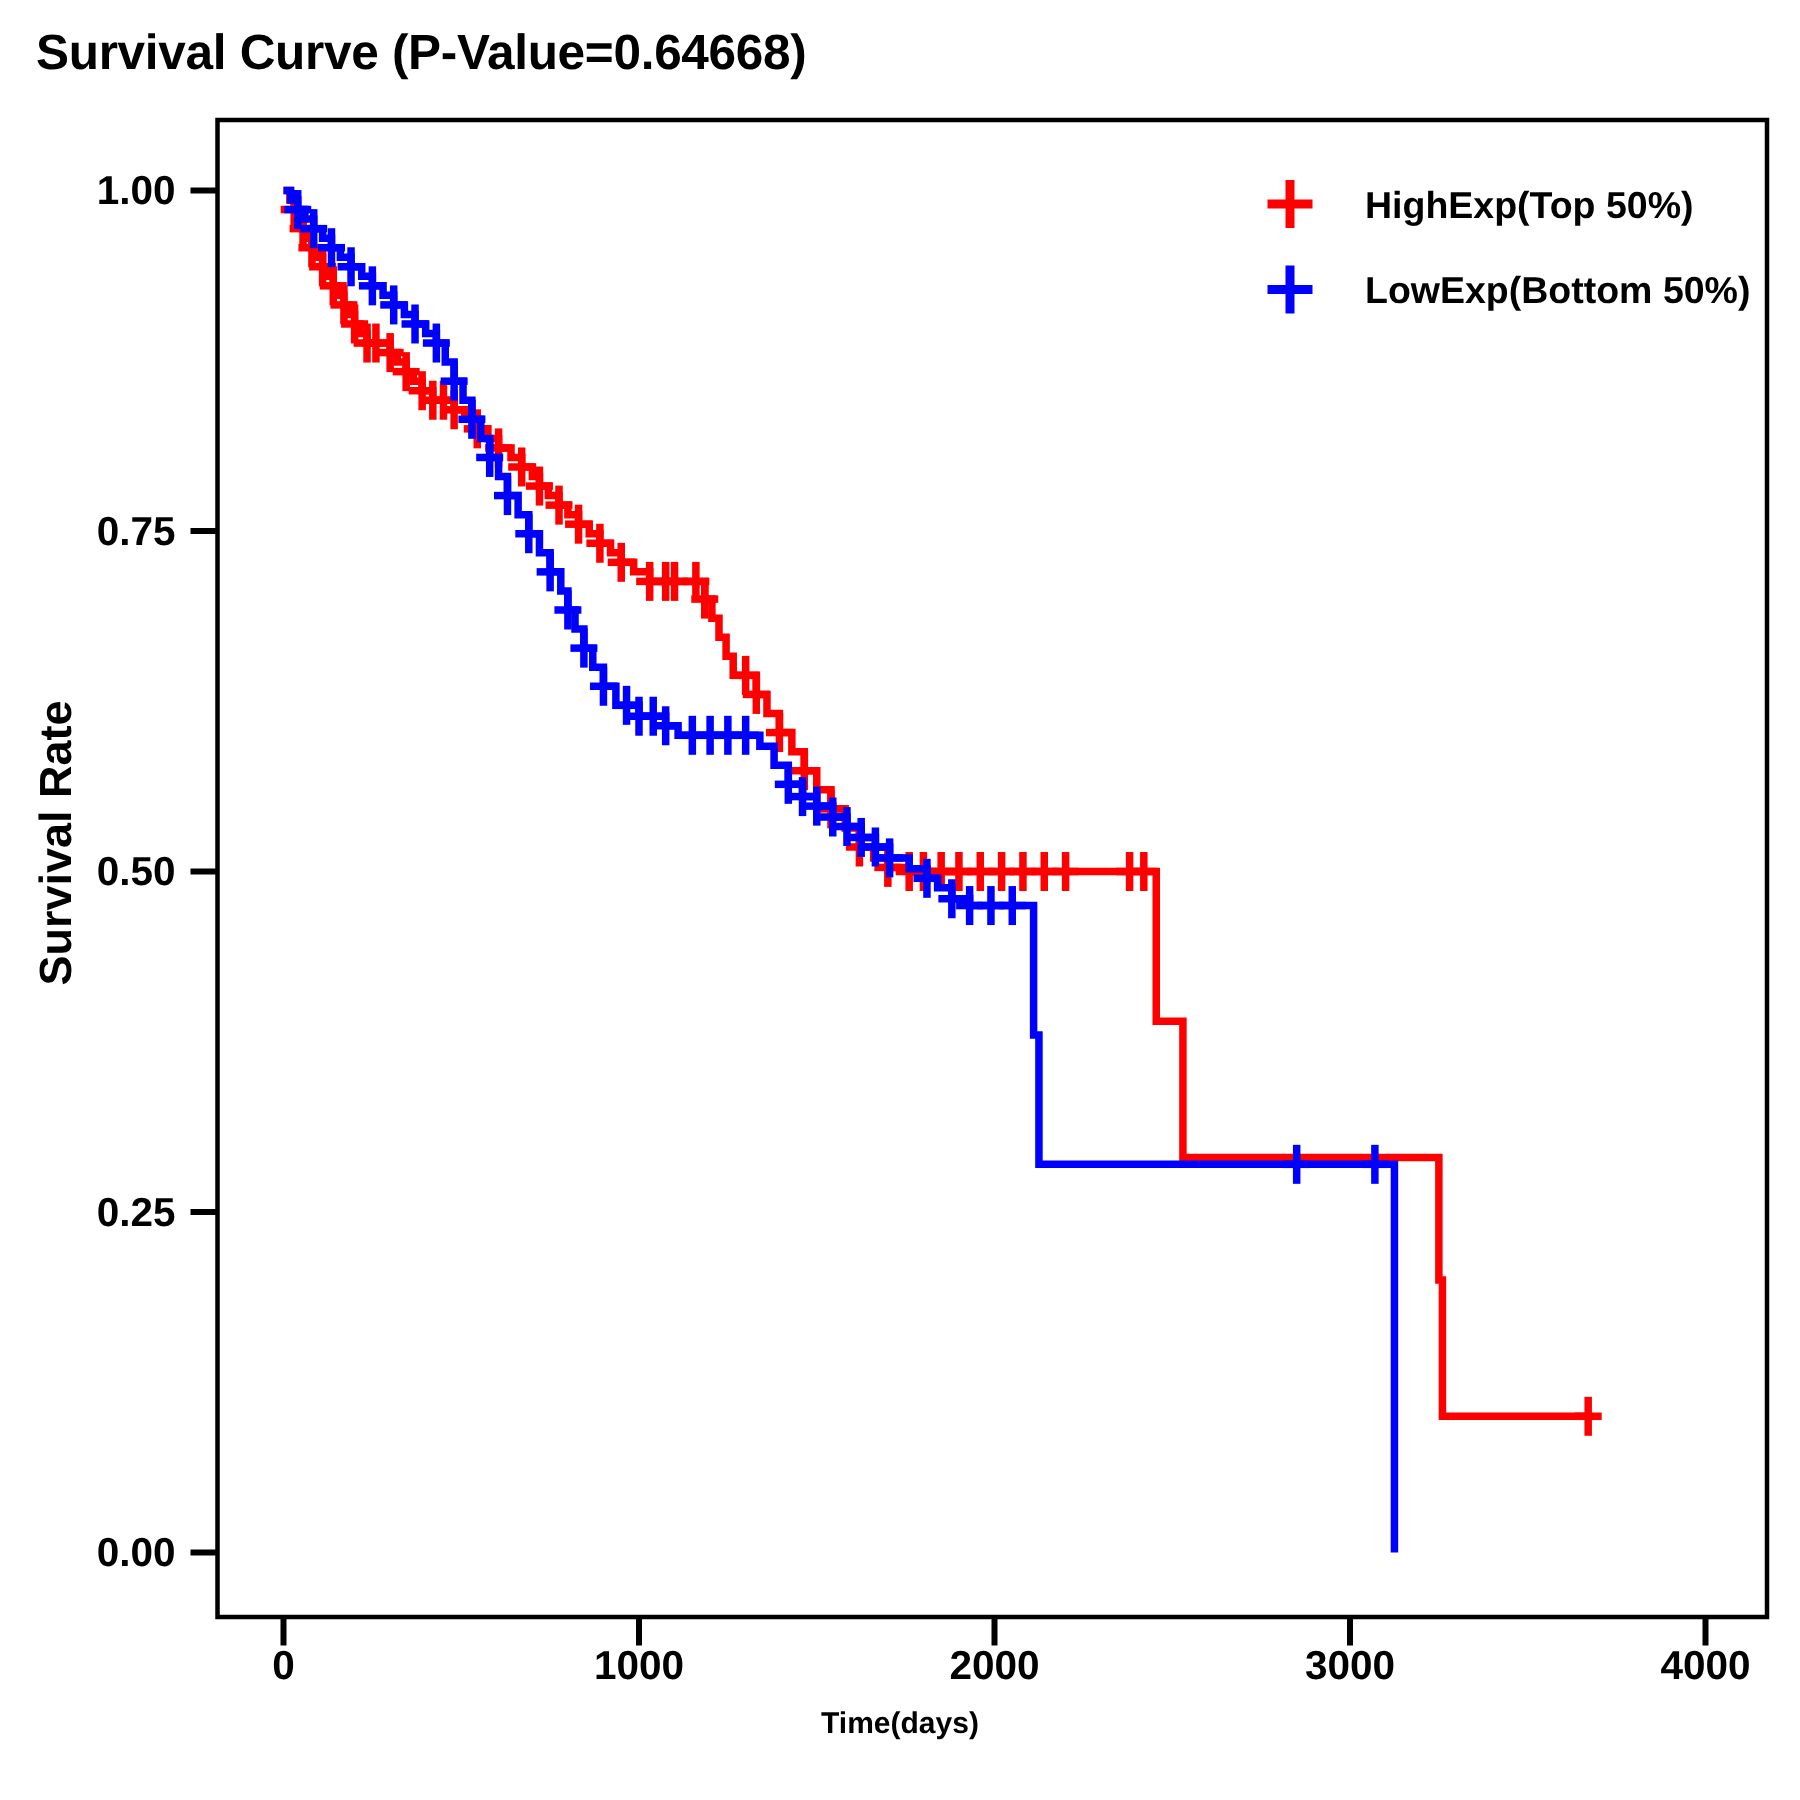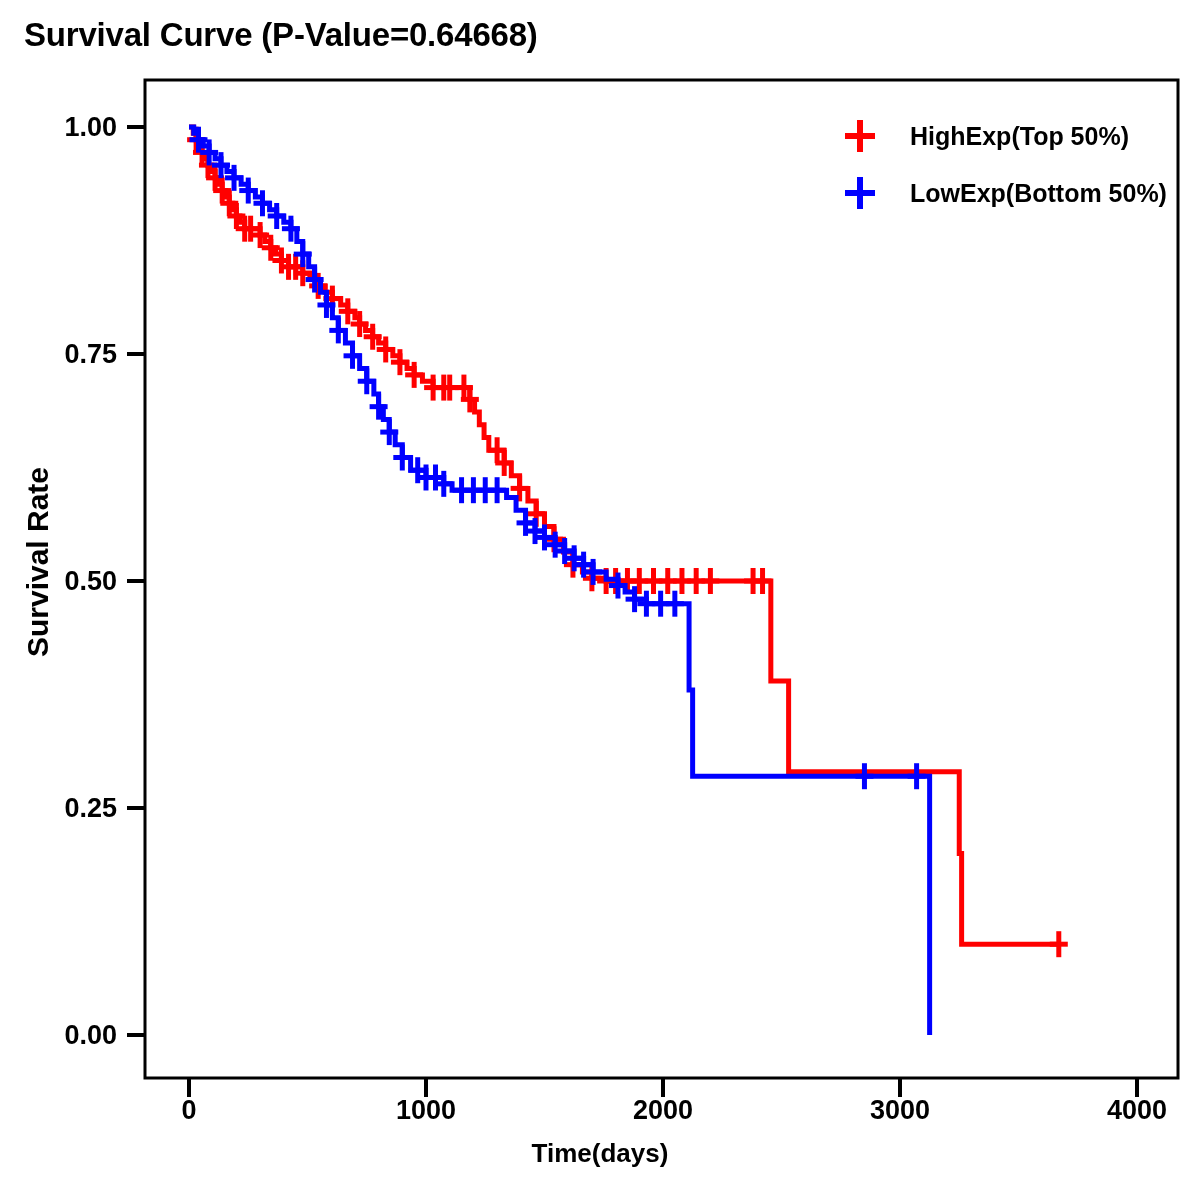--- a/index.html
+++ b/index.html
@@ -44,21 +44,21 @@
     transform: rotate(-90deg);
     transform-origin: center center;
     font-family: "Liberation Sans", sans-serif;
   }
   #x-axis-title {
     position: absolute;
     left: 0;
     top: 1138px;
     width: 1200px;
     text-align: center;
-    font-size: 26px;
+    font-size: 20px;
     font-weight: bold;
     color: #000000;
     font-family: "Liberation Sans", sans-serif;
   }
   #plot-svg {
     position: absolute;
     left: 0;
     top: 0;
   }
   .tick-label {

